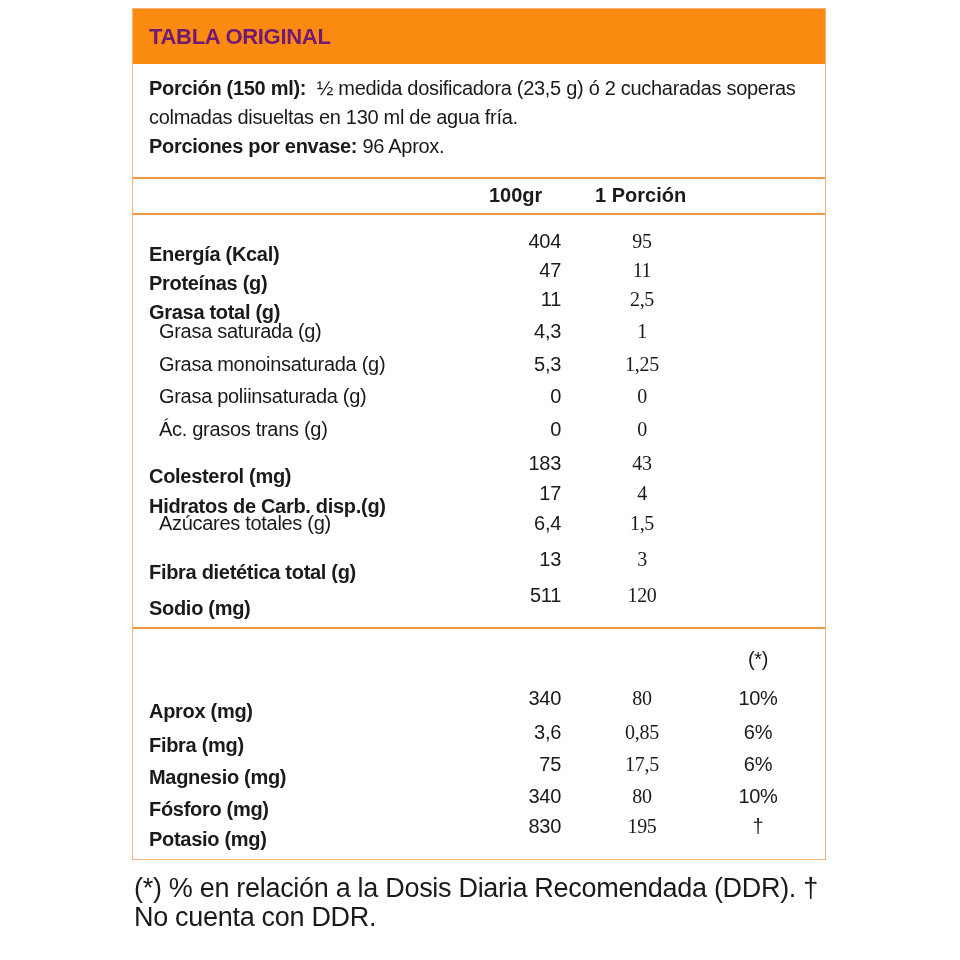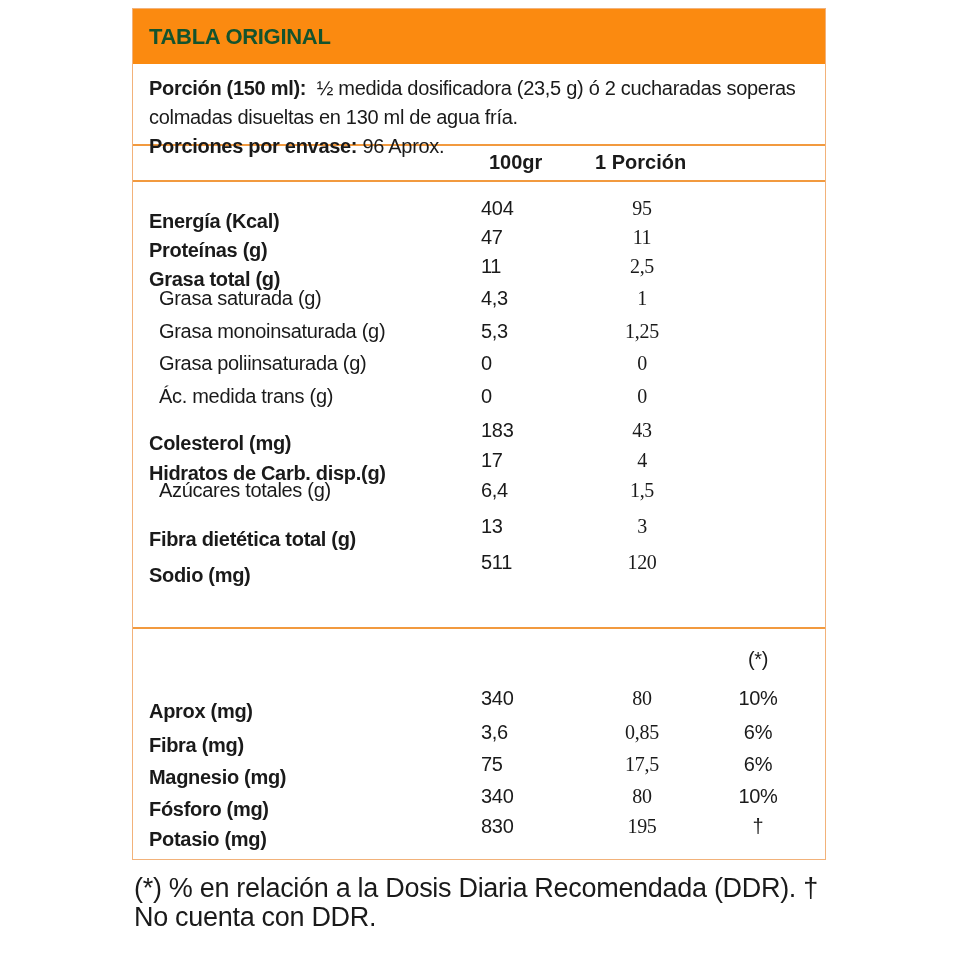--- a/index.html
+++ b/index.html
@@ -2,38 +2,38 @@
 <html><head>
 <meta charset="utf-8">
 <style>
   html, body { margin: 0; padding: 0; background: #ffffff; }
   body { width: 960px; height: 960px; position: relative; font-family: "Liberation Sans", sans-serif; color: #1a1a1a; }
   .panel {
     position: absolute; left: 132px; top: 8px; width: 694px; height: 852px;
     border: 1px solid #f2b27a; box-sizing: border-box; background: #fff;
   }
   .header {
-    background: #fb8a10; height: 55px; color: #14532d; font-weight: bold;
+    background: #fb8a10; height: 55px; color: #701a75; font-weight: bold;
     font-size: 22px; line-height: 55px; padding-left: 16px; letter-spacing: -0.3px;
   }
   .serving {
-    padding: 10px 16px 0 16px; font-size: 20px; line-height: 29px; height: 82px; box-sizing: border-box;
+    padding: 10px 16px 0 16px; font-size: 20px; line-height: 29px; height: 115px; box-sizing: border-box;
     border-bottom: 2px solid #f29a3f; letter-spacing: -0.3px;
   }
   .serving b { font-weight: bold; }
   .colhead {
     height: 34px; border-bottom: 2px solid #f29a3f; position: relative; font-weight: bold; font-size: 20px;
   }
   .colhead span { position: absolute; top: 5px; }
   .rows { position: relative; }
   .row { position: absolute; left: 0; width: 100%; font-size: 20px; height: 28px; line-height: 28px; letter-spacing: -0.3px; }
   .row .lbl { position: absolute; left: 16px; }
   .row .lbl.bold { font-weight: bold; margin-top: 13px; }
   .row .lbl.sub { left: 26px; }
-  .row .v1 { position: absolute; left: 348px; width: 70px; text-align: left; }
+  .row .v1 { position: absolute; left: 358px; width: 70px; text-align: right; }
   .row .v2 { position: absolute; left: 474px; width: 70px; text-align: center; font-family: Liberation Serif, serif; }
   .row .v3 { position: absolute; left: 590px; width: 70px; text-align: center; }
   .divider2 { position: absolute; left: 0; width: 100%; top: 618px; border-top: 2px solid #f29a3f; }
   .footnote {
     position: absolute; left: 134px; top: 874px; width: 700px; font-size: 27px; line-height: 29px; letter-spacing: -0.3px;
   }
 </style>
 </head>
 <body>
 
@@ -75,21 +75,21 @@
         <span class="lbl sub">Grasa monoinsaturada (g)</span>
         <span class="v1">5,3</span>
         <span class="v2">1,25</span>
       </div>
     <div class="row" style="top:167px">
         <span class="lbl sub">Grasa poliinsaturada (g)</span>
         <span class="v1">0</span>
         <span class="v2">0</span>
       </div>
     <div class="row" style="top:200px">
-        <span class="lbl sub">Ác. medida trans (g)</span>
+        <span class="lbl sub">Ác. grasos trans (g)</span>
         <span class="v1">0</span>
         <span class="v2">0</span>
       </div>
     <div class="row" style="top:234px">
         <span class="lbl bold">Colesterol (mg)</span>
         <span class="v1">183</span>
         <span class="v2">43</span>
       </div>
     <div class="row" style="top:264px">
         <span class="lbl bold">Hidratos de Carb. disp.(g)</span>

